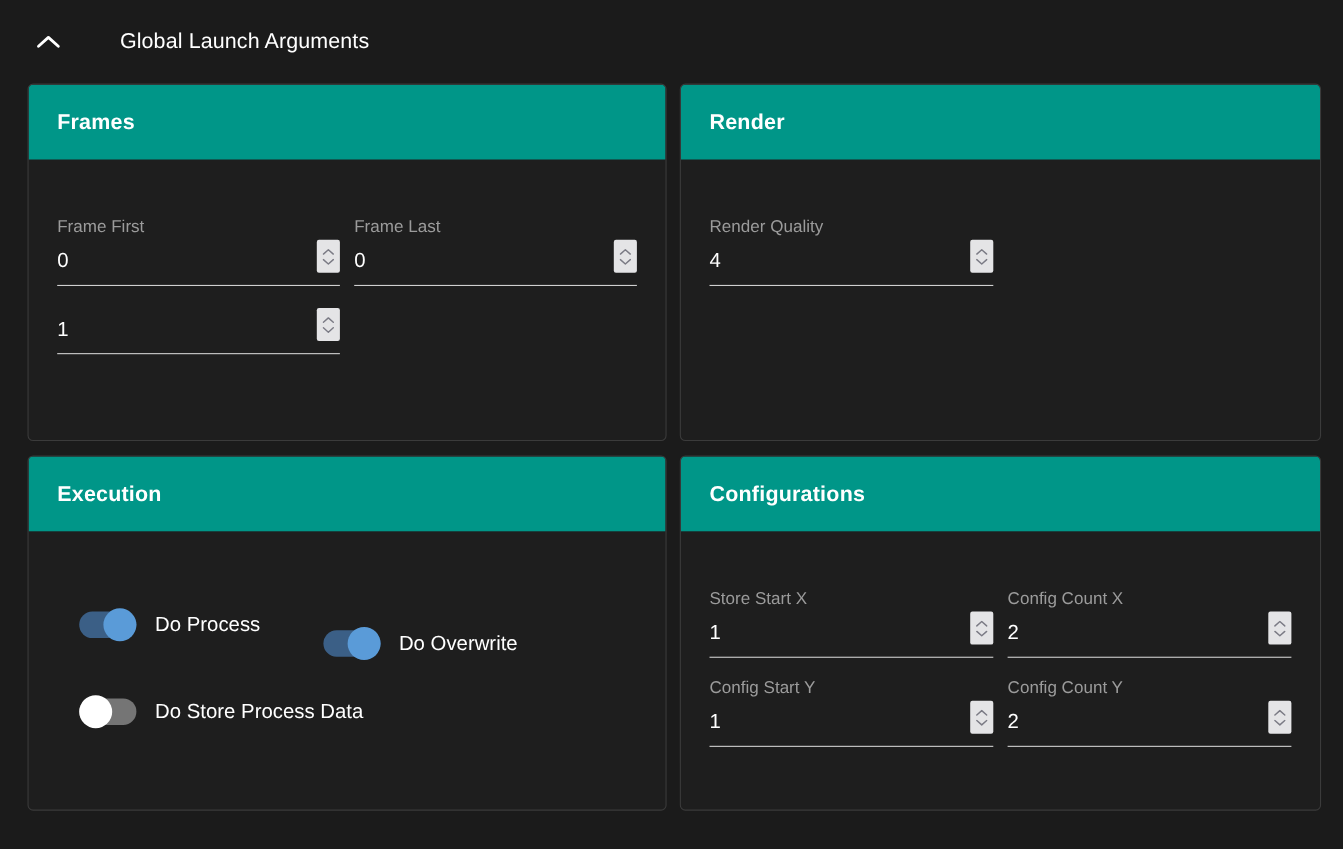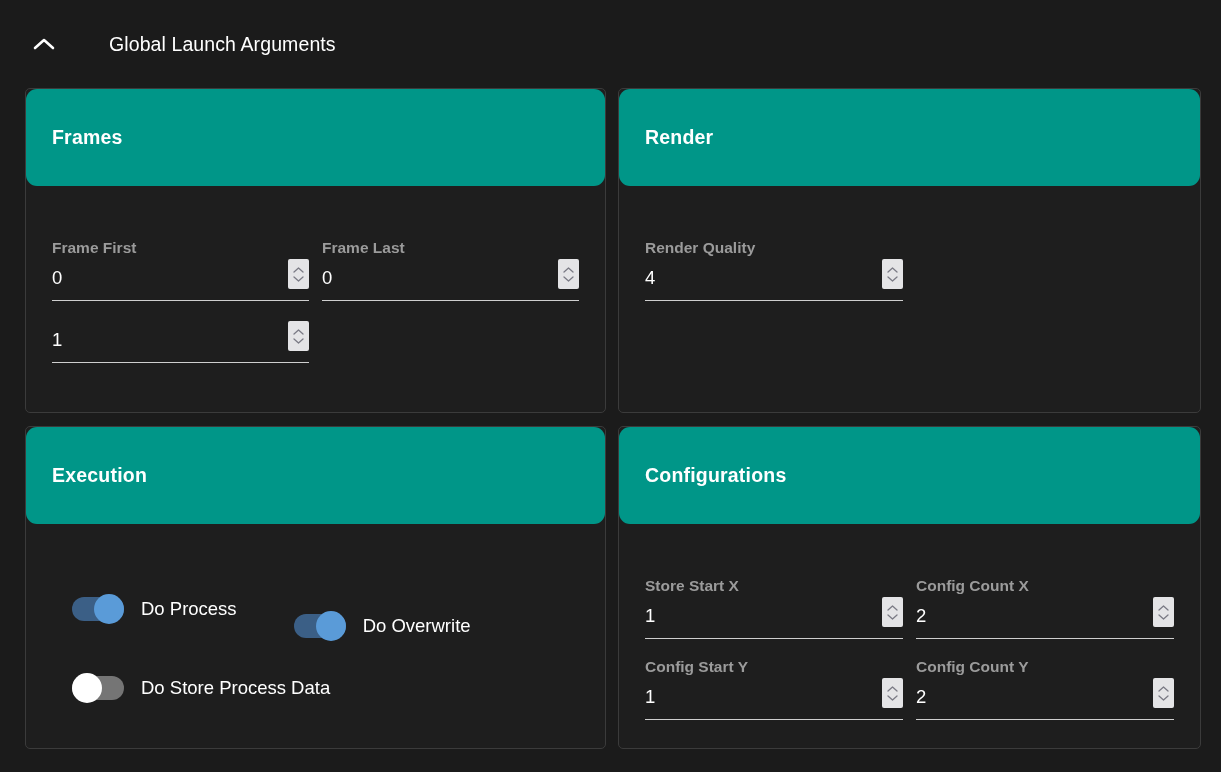--- a/index.html
+++ b/index.html
@@ -7,21 +7,21 @@
   html, body {
     width: 1221px;
     height: 772px;
     background: #1b1b1b;
     font-family: "Liberation Sans", sans-serif;
     overflow: hidden;
   }
 
   
   .page-header {
-    height: 88px;
+    height: 76px;
     display: flex;
     align-items: center;
     padding-left: 26px;
   }
   .collapse-btn {
     width: 36px;
     height: 36px;
     display: flex;
     align-items: center;
     justify-content: center;
@@ -53,26 +53,25 @@
   .panel {
     background: #1e1e1e;
     border: 1px solid #3b3b3b;
     border-radius: 5px;
     overflow: hidden;
     display: flex;
     flex-direction: column;
   }
   .panel-header {
     background: #009688;
-    height: 97px;
+    height: 68px;
     display: flex;
     align-items: center;
     padding-left: 26px;
     flex: 0 0 auto;
-    border-radius: 11px;
   }
   .panel-header-title {
     color: #ffffff;
     font-size: 19.5px;
     font-weight: bold;
     letter-spacing: .2px;
   }
   .panel-body {
     flex: 1 1 auto;
     padding: 34px 26px 0 26px;
@@ -86,21 +85,20 @@
   .field {
     flex: 1 1 0;
     min-width: 0;
     padding-top: 18px;
   }
   .field-label {
     color: #9b9b9b;
     font-size: 15.5px;
     line-height: 19px;
     white-space: nowrap;
-    font-weight: bold;
   }
   .field-control {
     display: flex;
     align-items: flex-end;
     justify-content: space-between;
     border-bottom: 1px solid #cfcfcf;
     padding: 2px 0 10px 0;
     min-height: 44px;
   }
   .field-value {

